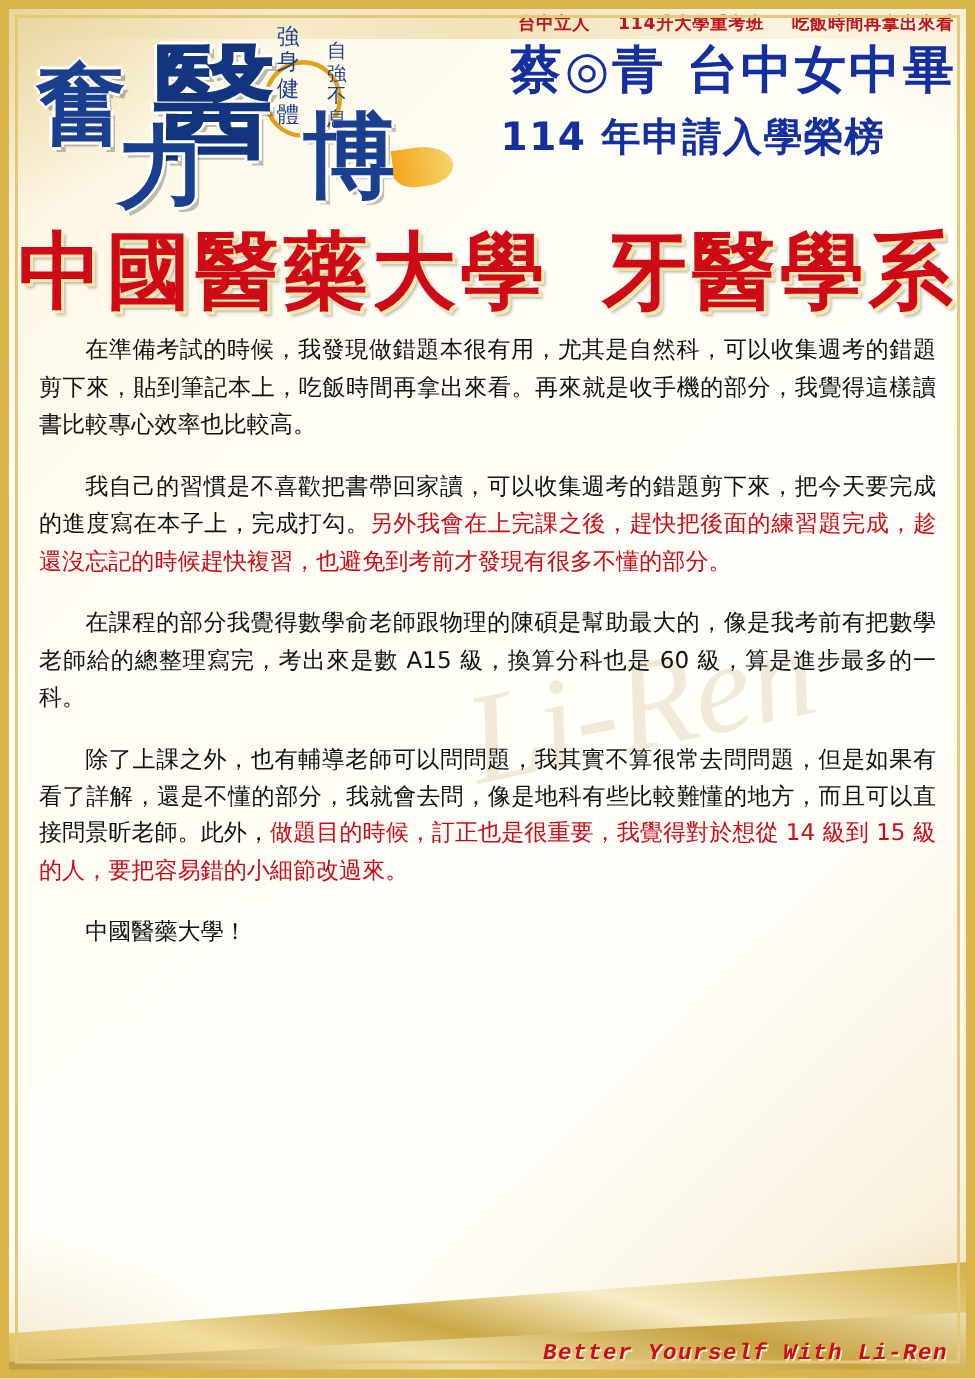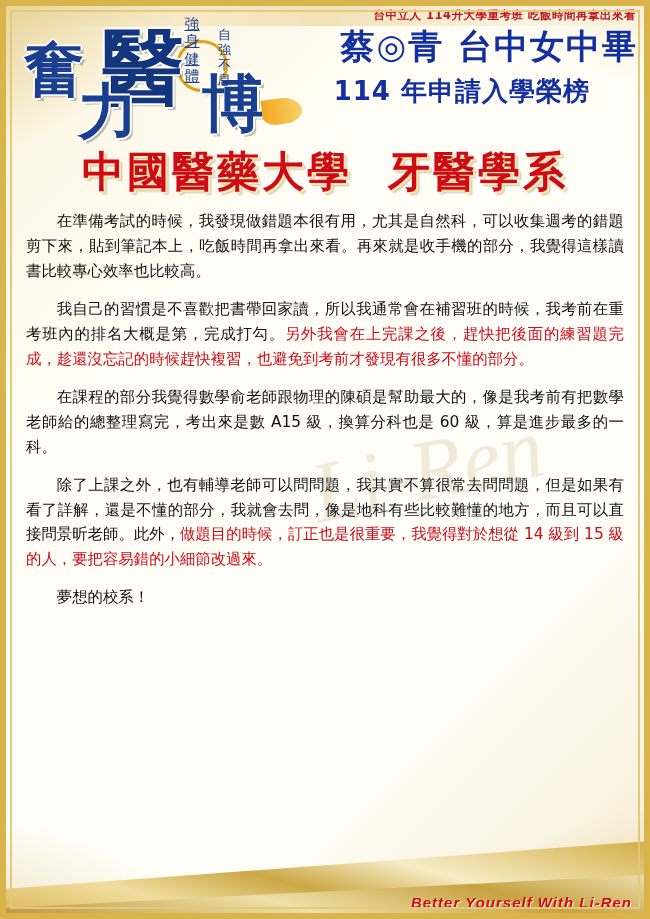--- a/index.html
+++ b/index.html
@@ -81,21 +81,21 @@
        3px 3px 0 rgba(0,0,0,.25);
   }
   .logo .c1{left:18px;top:24px;font-size:60px;}
   .logo .c2{left:96px;top:8px;font-size:82px;color:#12357e;}
   .logo .c3{left:72px;top:66px;font-size:60px;}
   .logo .c4{left:196px;top:56px;font-size:62px;}
   .logo .small-col{
     position:absolute;left:176px;top:10px;
     font-family:"DejaVu Sans", sans-serif;
     font-size:15px;color:#1b3f8f;line-height:1.15;
-    text-align:center;width:20px;text-decoration:underline;
+    text-align:center;width:20px;
   }
   .logo .small-col2{
     position:absolute;left:212px;top:22px;
     font-family:"DejaVu Sans", sans-serif;
     font-size:13px;color:#1b3f8f;line-height:1.15;
     text-align:left;width:18px;
   }
   .logo-ring{
     position:absolute;left:170px;top:34px;width:46px;height:46px;
     border:3px solid #e0a21c;border-radius:50%;
@@ -114,62 +114,62 @@
     transform:rotate(-8deg);
   }
 
   .hdr-meta{
     position:absolute;right:14px;top:8px;
     font-family:"DejaVu Sans", sans-serif;
     font-size:11.5px;color:#c0131b;font-weight:bold;
     letter-spacing:.5px;
     white-space:nowrap;
   }
-  .hdr-meta span{}
+  .hdr-meta span{margin-left:14px;}
   .hdr-name{
     position:absolute;right:12px;top:24px;
     font-family:"DejaVu Sans", sans-serif;
     font-size:34px;font-weight:bold;color:#1430a0;
     letter-spacing:2px;white-space:nowrap;
   }
   .hdr-sub{
     position:absolute;right:60px;top:74px;
     font-family:"DejaVu Sans", sans-serif;
     font-size:26px;font-weight:bold;color:#1430a0;
     letter-spacing:1px;white-space:nowrap;
   }
 
   .school{
     position:absolute;left:0;right:0;top:144px;
     text-align:center;
     font-family:"DejaVu Sans", sans-serif;
-    font-size:42px;font-weight:bold;
+    font-size:56px;font-weight:bold;
     color:#cf0a17;
     letter-spacing:3px;
     text-shadow:2px 2px 0 #ffe9a8, 3px 3px 2px rgba(0,0,0,.25);
   }
   .school .gap{display:inline-block;width:36px;}
 
   
   .content{
     position:absolute;left:26px;top:205px;width:598px;
     font-family:"DejaVu Sans", sans-serif;
     font-size:15.4px;
     line-height:1.62;
     color:#111;
     text-align:justify;
   }
-  .content p{margin:4px 0 13px 0;text-indent:2em;}
+  .content p{margin:16px 0 13px 0;text-indent:2em;}
   .content p.last{margin-bottom:0;}
   .hl{color:#cf0a17;}
   .noindent{text-indent:0;}
 
   .footer-slogan{
     position:absolute;right:18px;bottom:8px;
-    font-family:Liberation Sans, sans-serif;
+    font-family:Liberation Mono, monospace;
     font-style:italic;font-weight:bold;
     font-size:15px;color:#cf0a17;
     letter-spacing:1px;
     text-shadow:1px 1px 0 #fff4cf;
     white-space:nowrap;
   }
 </style>
 </head>
 <body>
 
@@ -206,24 +206,24 @@
     <div class="hdr-name">蔡◎青  台中女中畢</div>
     <div class="hdr-sub">114 年申請入學榮榜</div>
   </div>
 
   <div class="school">
     <span>中國醫藥大學</span><span class="gap"></span><span>牙醫學系</span>
   </div>
 
   <div class="content" id="content">
       <p><span>在準備考試的時候，我發現做錯題本很有用，尤其是自然科，可以收集週考的錯題剪下來，貼到筆記本上，吃飯時間再拿出來看。再來就是收手機的部分，我覺得這樣讀書比較專心效率也比較高。</span></p>
-      <p><span>我自己的習慣是不喜歡把書帶回家讀，所以我通常會在補習班的時候，我考前在重考班內的排名大概是第，完成打勾。</span><span class="hl">另外我會在上完課之後，趕快把後面的練習題完成，趁還沒忘記的時候趕快複習，也避免到考前才發現有很多不懂的部分。</span></p>
+      <p><span>我自己的習慣是不喜歡把書帶回家讀，可以收集週考的錯題剪下來，把今天要完成的進度寫在本子上，完成打勾。</span><span class="hl">另外我會在上完課之後，趕快把後面的練習題完成，趁還沒忘記的時候趕快複習，也避免到考前才發現有很多不懂的部分。</span></p>
       <p><span>在課程的部分我覺得數學俞老師跟物理的陳碩是幫助最大的，像是我考前有把數學老師給的總整理寫完，考出來是數 A15 級，換算分科也是 60 級，算是進步最多的一科。</span></p>
       <p><span>除了上課之外，也有輔導老師可以問問題，我其實不算很常去問問題，但是如果有看了詳解，還是不懂的部分，我就會去問，像是地科有些比較難懂的地方，而且可以直接問景昕老師。此外，</span><span class="hl">做題目的時候，訂正也是很重要，我覺得對於想從 14 級到 15 級的人，要把容易錯的小細節改過來。</span></p>
-      <p class="noindent last"><span>夢想的校系！</span></p>
+      <p class="noindent last"><span>中國醫藥大學！</span></p>
     </div>
 
   <div class="ribbon-bottom"></div>
   <div class="ribbon-bottom2"></div>
 
   <div class="footer-slogan">Better  Yourself  With  Li-Ren</div>
 
   <div class="frame-outer"></div>
   <div class="frame-inner"></div>
 </div>

